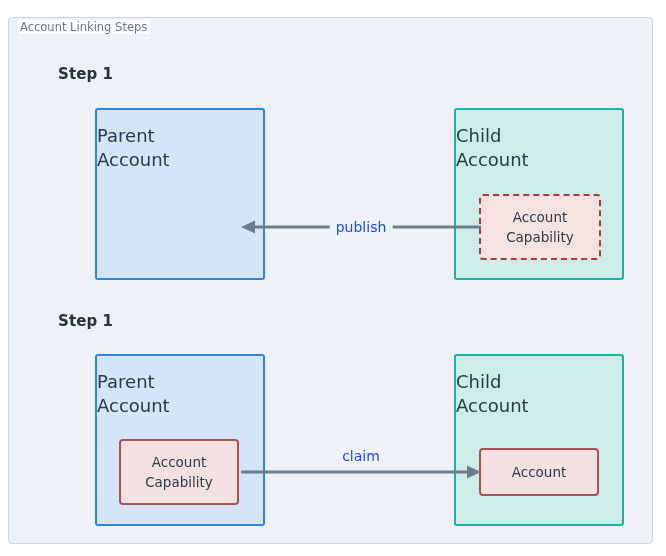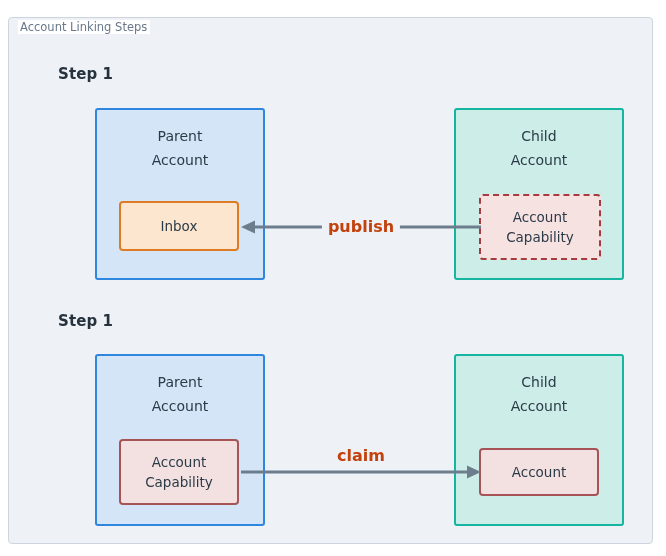--- a/index.html
+++ b/index.html
@@ -61,22 +61,21 @@
   .acct-box {
     position: absolute;
     box-sizing: border-box;
     border-radius: 3px;
   }
   .acct-box .acct-title {
     position: absolute;
     left: 0;
     right: 0;
     top: 14px;
-    text-align: center;
-    font-size: 14px;
+    font-size: 18px;
     line-height: 24px;
     color: #2b3a47;
     white-space: pre-line;
   }
   .parent-box {
     background: #d5e5f8;
     border: 2px solid #2e86de;
   }
   .child-box {
     background: #cdeee8;
@@ -131,28 +130,27 @@
 
   .edge-line {
     stroke: #6c7e8e;
     stroke-width: 3;
     fill: none;
   }
   .edge-head { fill: #6c7e8e; }
 
   .edge-label {
     position: absolute;
-    font-size: 16px;
-    color: #c2410c;
+    font-size: 14px;
+    color: #1d4ed8;
     background: #eef2f6;
     padding: 0 6px;
     line-height: 18px;
     white-space: nowrap;
     transform: translate(-50%, -50%);
-    font-weight: bold;
   }
   #edge-publish-label { left: 352px; top: 209px; }
   #edge-claim-label   { left: 352px; top: 438px; }
 </style>
 </head>
 <body>
 
 <div id="canvas">
 
   <div class="outer-frame">
@@ -164,21 +162,20 @@
     <div class="acct-box parent-box" id="parent-box-1">
       <div class="acct-title">Parent
 Account</div>
     </div>
 
     <div class="acct-box child-box" id="child-box-1">
       <div class="acct-title">Child
 Account</div>
     </div>
 
-    <div class="node node-inbox" id="inbox-node">Inbox</div>
 
     <div class="node node-cap-dashed" id="cap-node-1">Account
 Capability</div>
 
     <svg class="edge-svg" id="edge-publish" viewBox="0 0 240 26">
       <line class="edge-line" x1="12" y1="13" x2="240" y2="13"></line>
       <polygon class="edge-head" points="0,13 14,6.5 14,19.5"></polygon>
     </svg>
     <div class="edge-label" id="edge-publish-label">publish</div>
 

